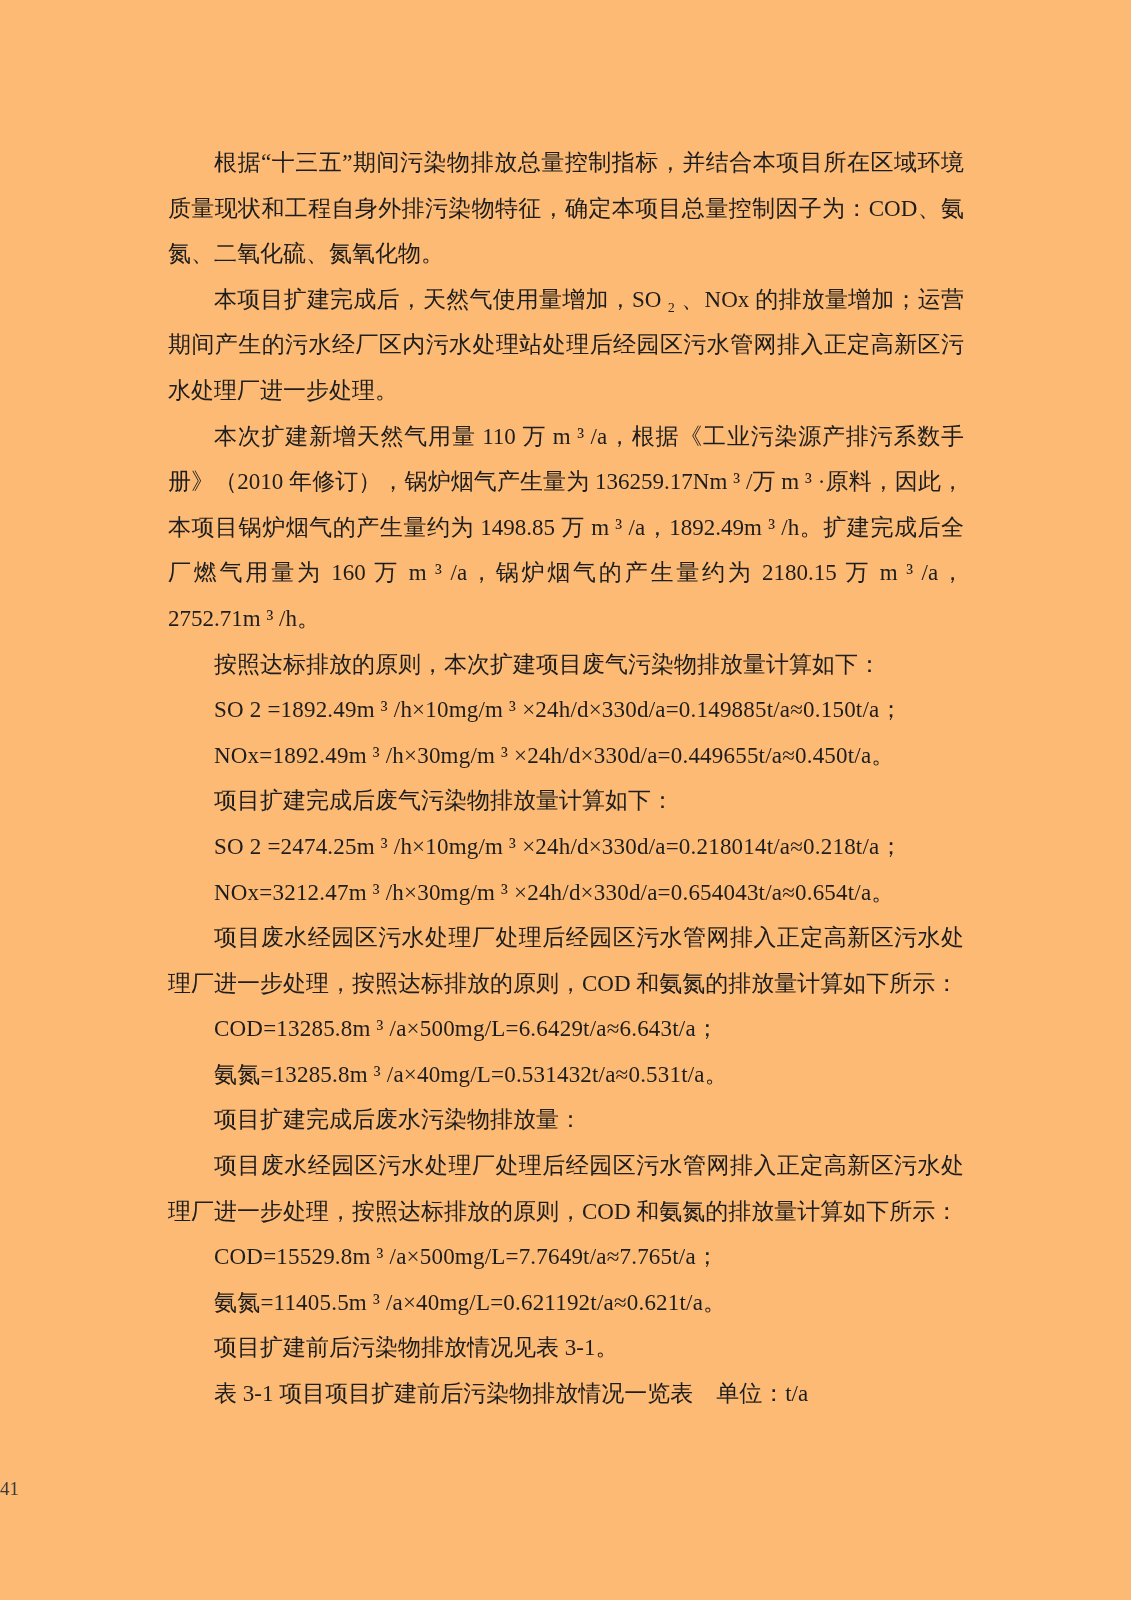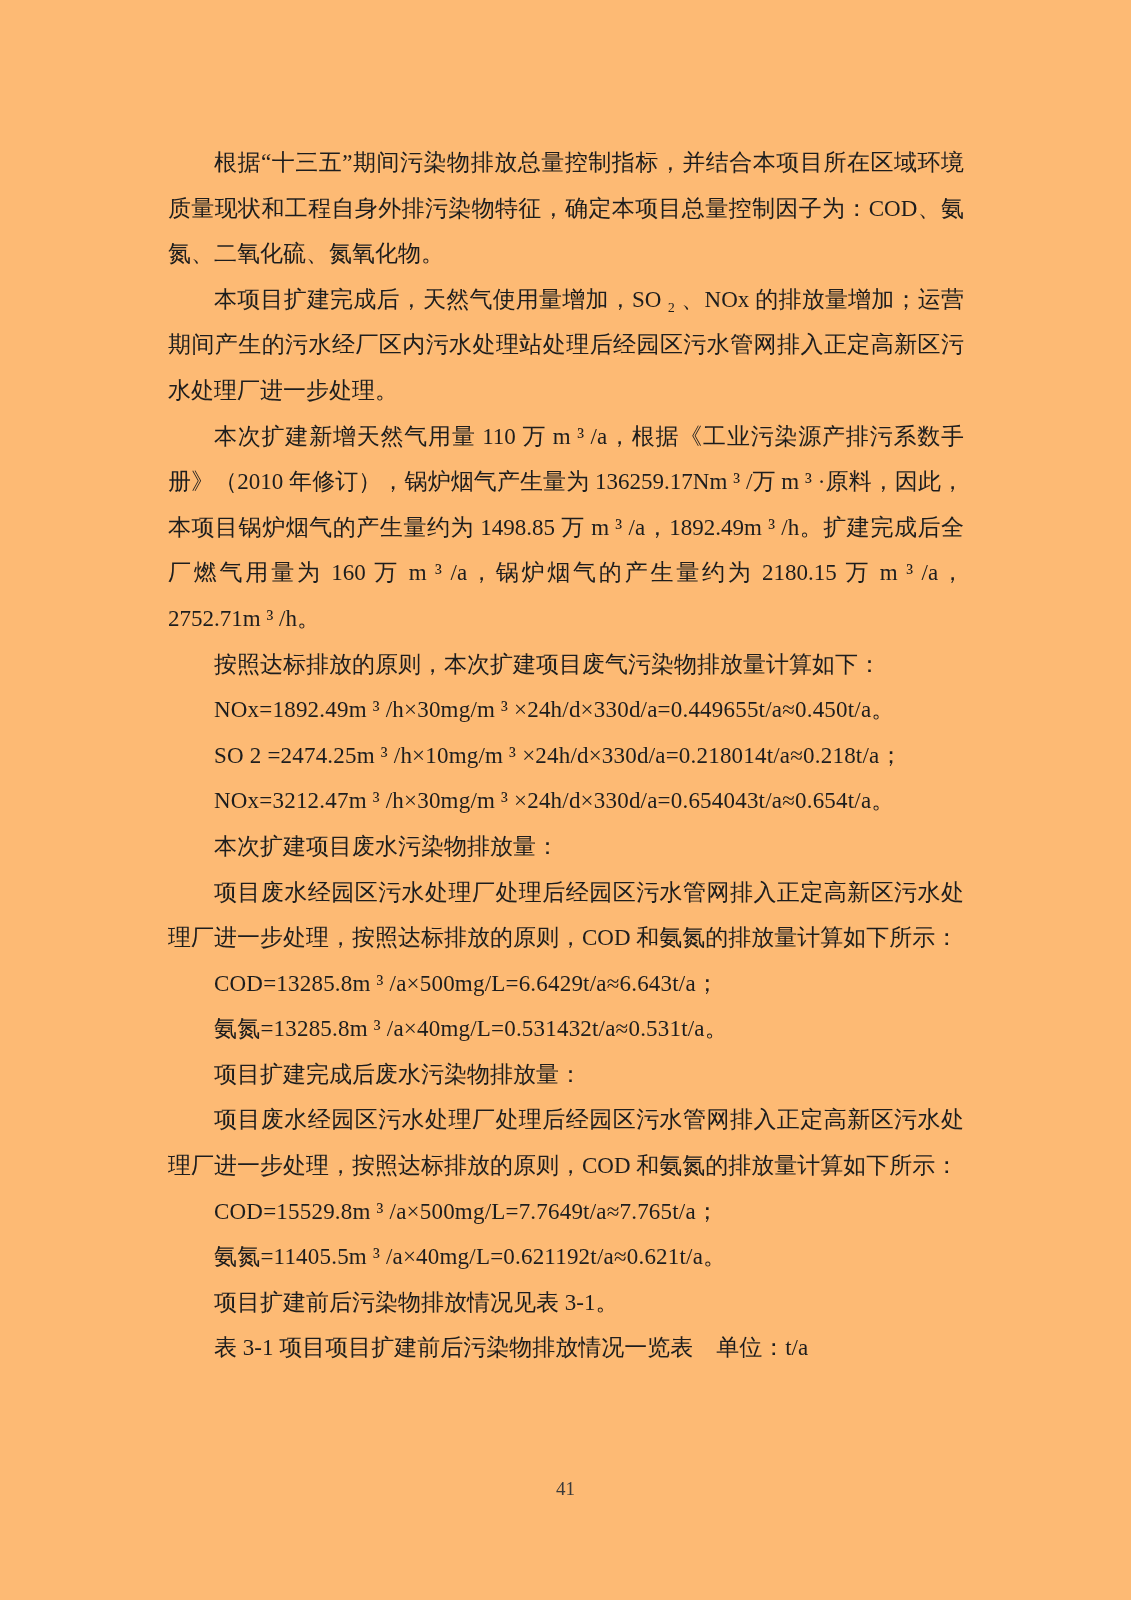--- a/index.html
+++ b/index.html
@@ -34,39 +34,40 @@
     word-break: break-word;
   }
   .content p.formula {
     letter-spacing: 0.2px;
   }
   .footer {
     position: absolute;
     top: 1478px;
     left: 0;
     width: 100%;
-    text-align: center;
+    text-align: left;
     font-size: 19px;
     color: #3a3a3a;
     font-family: "Liberation Serif", "DejaVu Serif", serif;
   }
 </style>
 </head>
 <body>
 
 <div class="page">
   <div class="content">
     <p>根据“十三五”期间污染物排放总量控制指标，并结合本项目所在区域环境质量现状和工程自身外排污染物特征，确定本项目总量控制因子为：COD、氨氮、二氧化硫、氮氧化物。</p>
     <p>本项目扩建完成后，天然气使用量增加，SO ₂ 、NOx 的排放量增加；运营期间产生的污水经厂区内污水处理站处理后经园区污水管网排入正定高新区污水处理厂进一步处理。</p>
     <p>本次扩建新增天然气用量 110 万 m ³ /a，根据《工业污染源产排污系数手册》（2010 年修订），锅炉烟气产生量为 136259.17Nm ³ /万 m ³ ·原料，因此，本项目锅炉烟气的产生量约为 1498.85 万 m ³ /a，1892.49m ³ /h。扩建完成后全厂燃气用量为 160 万 m ³ /a，锅炉烟气的产生量约为 2180.15 万 m ³ /a，2752.71m ³ /h。</p>
     <p>按照达标排放的原则，本次扩建项目废气污染物排放量计算如下：</p>
+    <p class="formula">SO 2 =1892.49m ³ /h×10mg/m ³ ×24h/d×330d/a=0.149885t/a≈0.150t/a；</p>
     <p class="formula">NOx=1892.49m ³ /h×30mg/m ³ ×24h/d×330d/a=0.449655t/a≈0.450t/a。</p>
+    <p>项目扩建完成后废气污染物排放量计算如下：</p>
     <p class="formula">SO 2 =2474.25m ³ /h×10mg/m ³ ×24h/d×330d/a=0.218014t/a≈0.218t/a；</p>
     <p class="formula">NOx=3212.47m ³ /h×30mg/m ³ ×24h/d×330d/a=0.654043t/a≈0.654t/a。</p>
-    <p>本次扩建项目废水污染物排放量：</p>
     <p>项目废水经园区污水处理厂处理后经园区污水管网排入正定高新区污水处理厂进一步处理，按照达标排放的原则，COD 和氨氮的排放量计算如下所示：</p>
     <p class="formula">COD=13285.8m ³ /a×500mg/L=6.6429t/a≈6.643t/a；</p>
     <p class="formula">氨氮=13285.8m ³ /a×40mg/L=0.531432t/a≈0.531t/a。</p>
     <p>项目扩建完成后废水污染物排放量：</p>
     <p>项目废水经园区污水处理厂处理后经园区污水管网排入正定高新区污水处理厂进一步处理，按照达标排放的原则，COD 和氨氮的排放量计算如下所示：</p>
     <p class="formula">COD=15529.8m ³ /a×500mg/L=7.7649t/a≈7.765t/a；</p>
     <p class="formula">氨氮=11405.5m ³ /a×40mg/L=0.621192t/a≈0.621t/a。</p>
     <p>项目扩建前后污染物排放情况见表 3-1。</p>
     <p>表 3-1 项目项目扩建前后污染物排放情况一览表　单位：t/a</p>
   </div>

